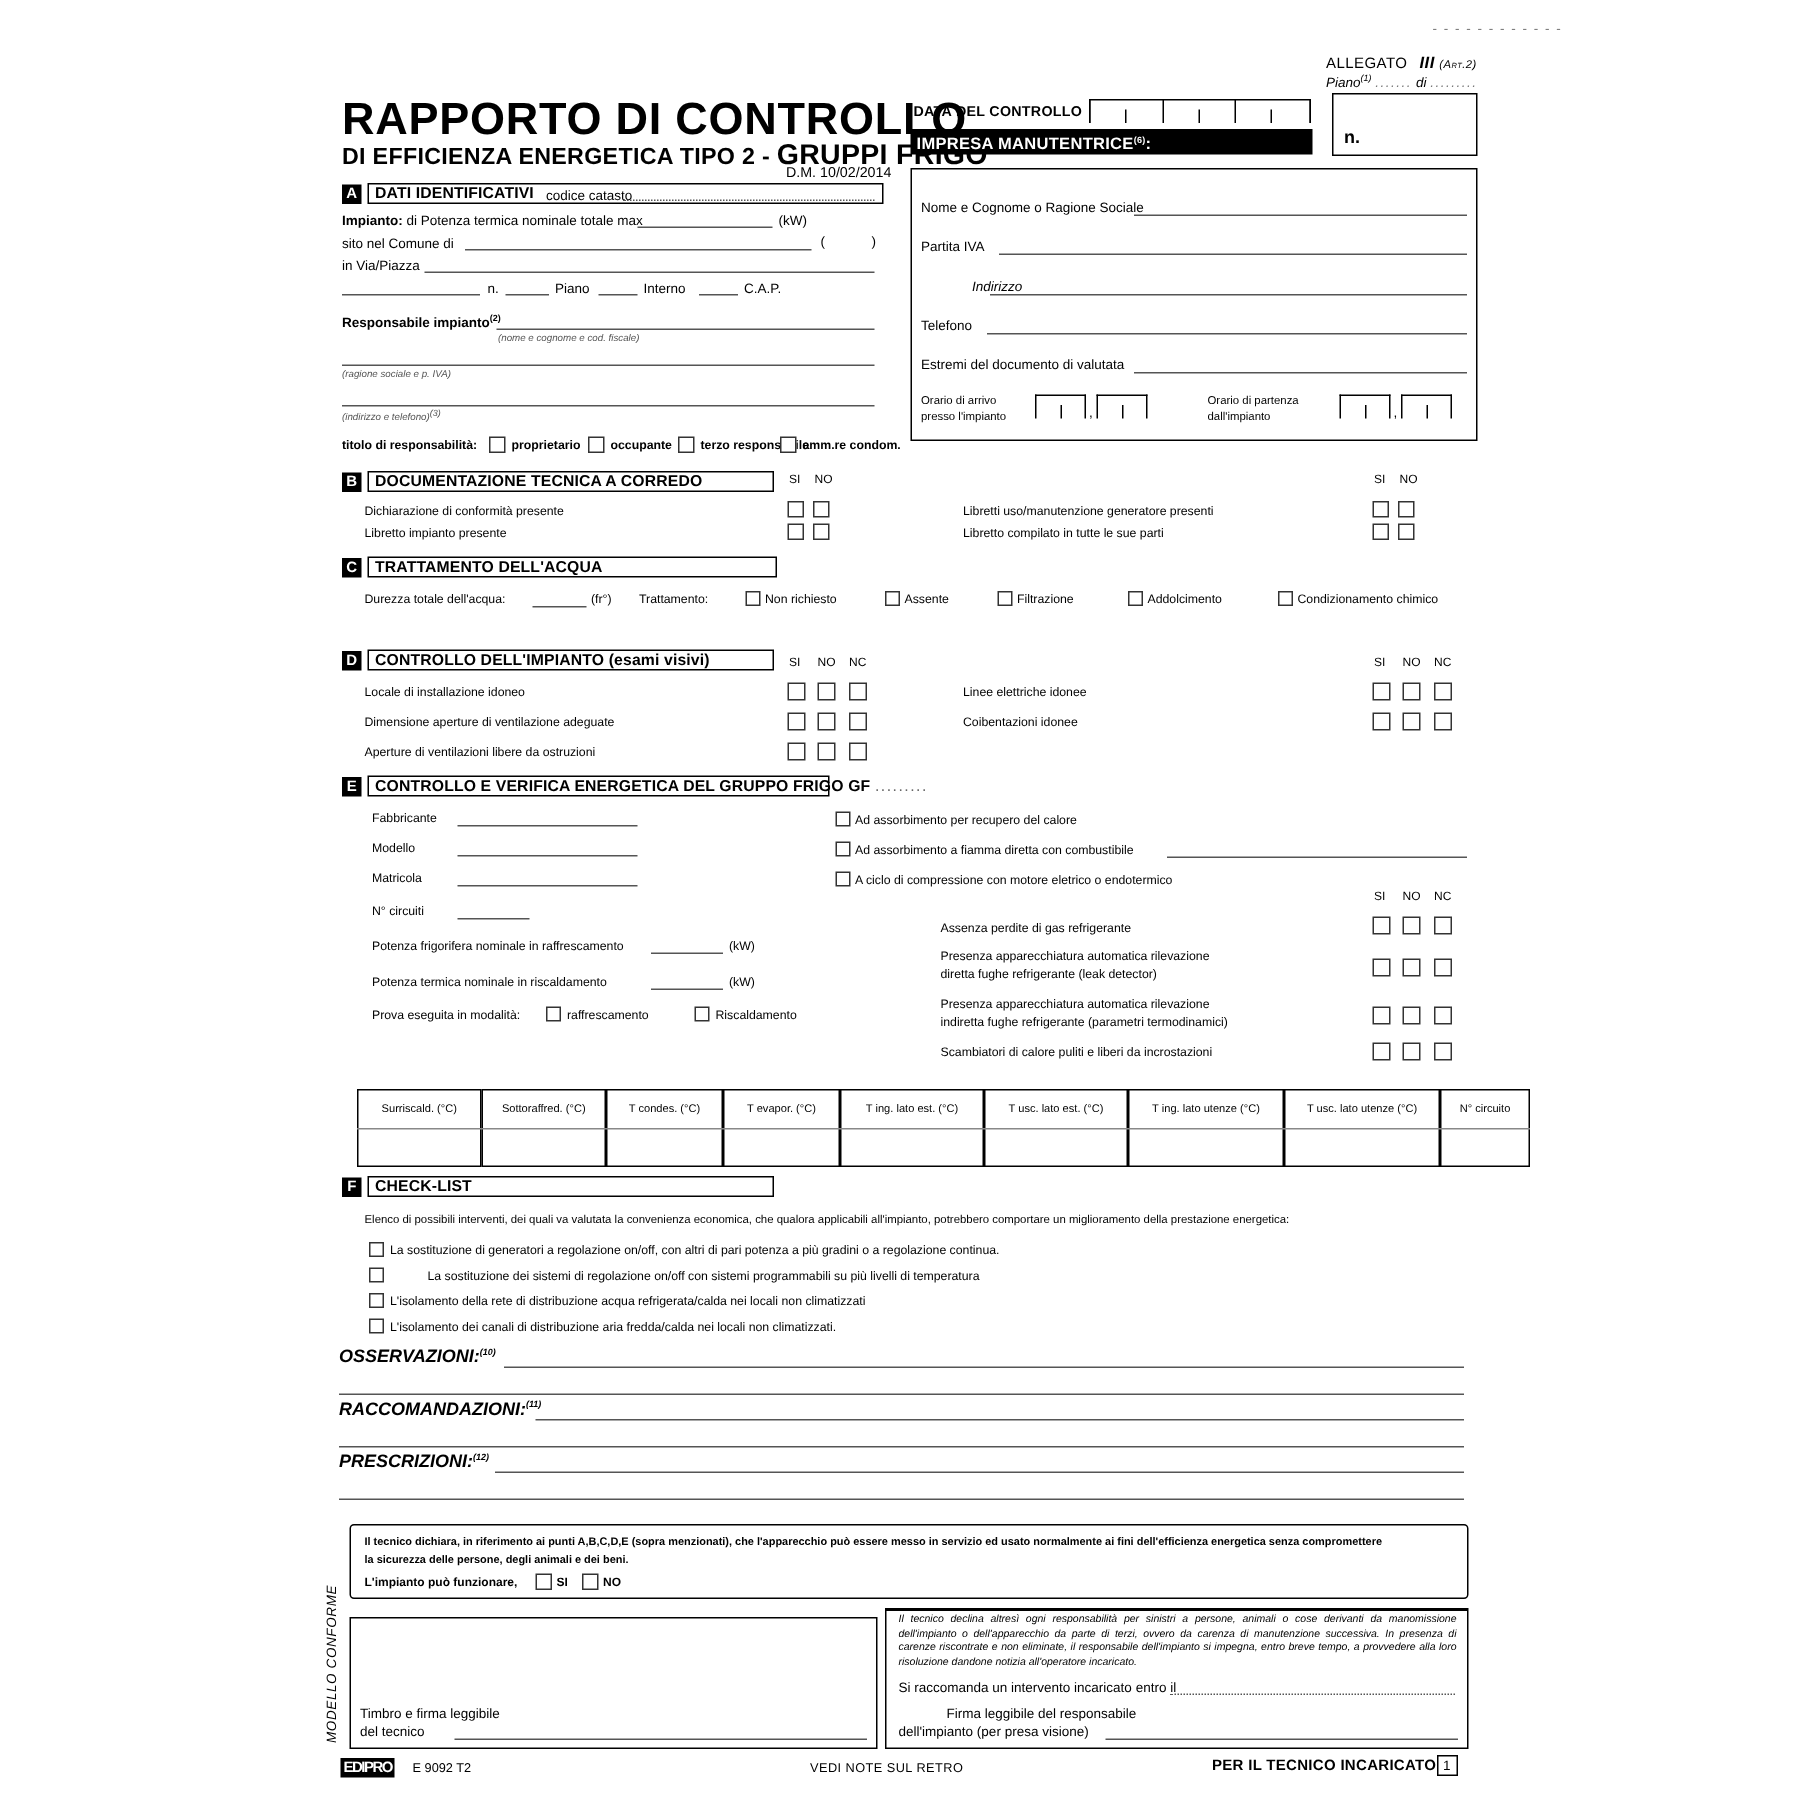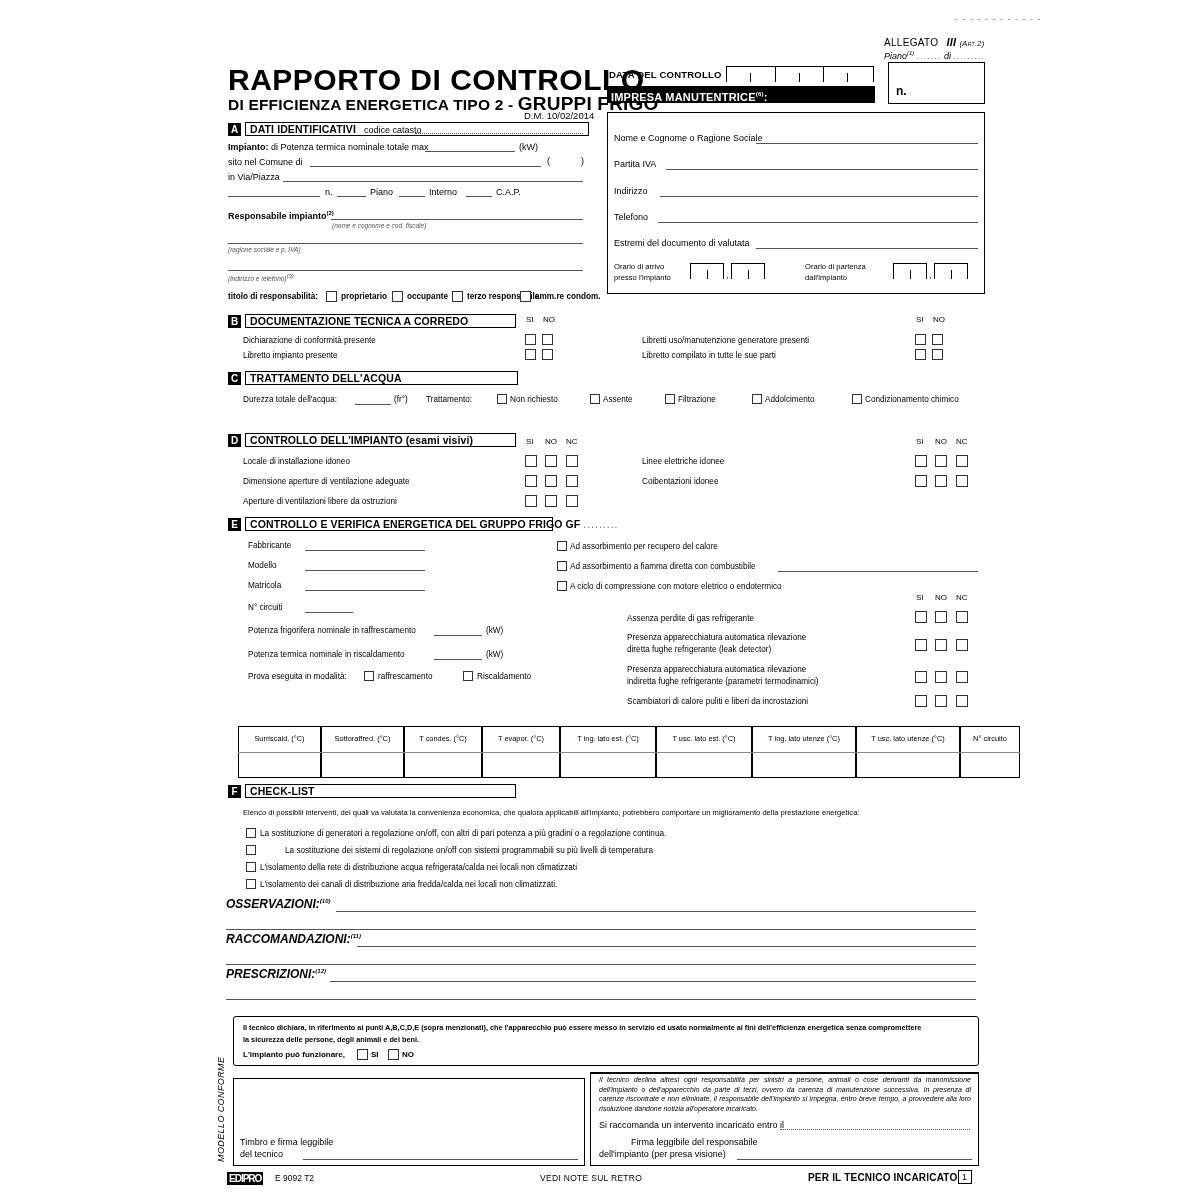--- a/index.html
+++ b/index.html
@@ -95,21 +95,21 @@
   </div>
 
   <div class="box" style="left:607px;top:112px;width:378px;height:182px;"></div>
 
   <div class="t lbl" style="left:614px;top:133px;">Nome e Cognome o Ragione Sociale</div>
   <div class="ul" style="left:756px;top:143px;width:222px;"></div>
 
   <div class="t lbl" style="left:614px;top:159px;">Partita IVA</div>
   <div class="ul" style="left:666px;top:169px;width:312px;"></div>
 
-  <div class="t lbl" style="left:614px;top:186px;">Indirizzo</div>
+  <div class="t lbl" style="left:648px;top:186px;font-style:italic;">Indirizzo</div>
   <div class="ul" style="left:660px;top:196px;width:318px;"></div>
 
   <div class="t lbl" style="left:614px;top:212px;">Telefono</div>
   <div class="ul" style="left:658px;top:222px;width:320px;"></div>
 
   <div class="t lbl" style="left:614px;top:238px;">Estremi del documento di valutata</div>
   <div class="ul" style="left:756px;top:248px;width:222px;"></div>
 
   <div class="t lbl75" style="left:614px;top:262px;">Orario di arrivo</div>
   <div class="t lbl75" style="left:614px;top:273px;">presso l'impianto</div>

